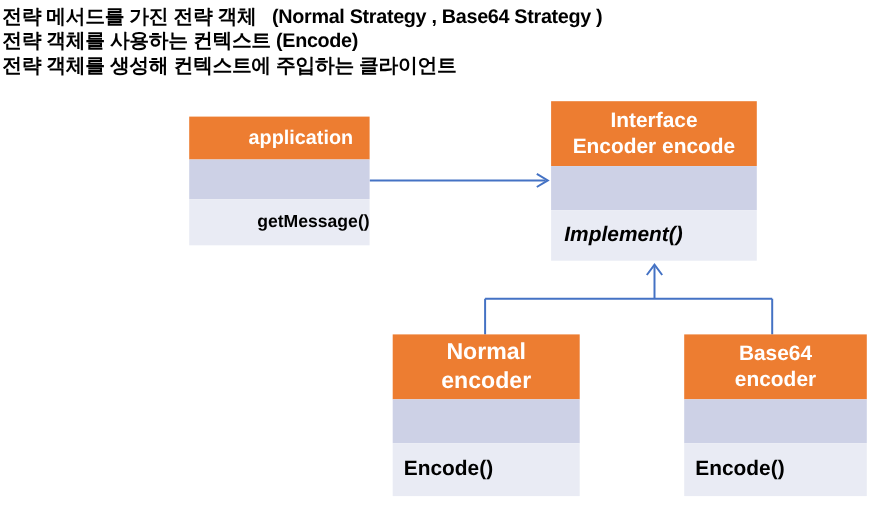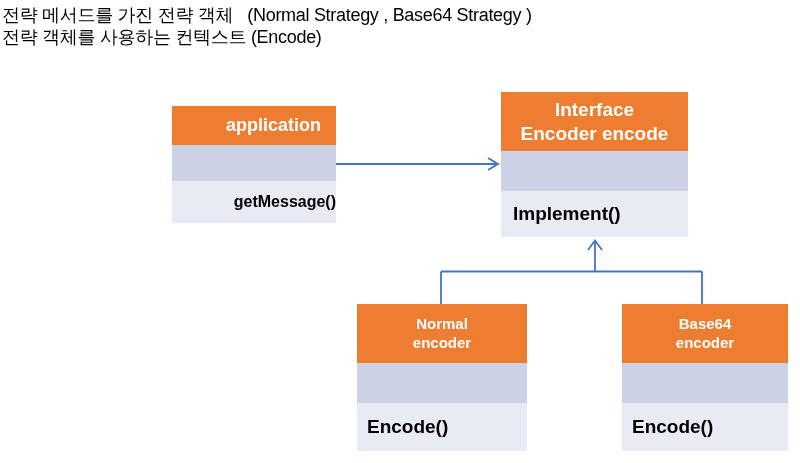--- a/index.html
+++ b/index.html
@@ -13,21 +13,21 @@
     width: 800px;
     height: 463px;
     background: #ffffff;
     overflow: hidden;
   }
   .slide-title {
     position: absolute;
     left: 2px;
     top: 4px;
     color: #000000;
-    font-weight: 400;
+    font-weight: 700;
     font-size: 18px;
     line-height: 22px;
     letter-spacing: -0.3px;
   }
   .slide-title div { white-space: pre; }
 
   .connectors {
     position: absolute;
     left: 0;
     top: 0;
@@ -64,40 +64,41 @@
   }
 
   #box-application { left: 172px; top: 106px; width: 164px; height: 117px; }
   #box-application .hd   { height: 39px; font-size: 18px; padding-left: 39px; }
   #box-application .attr { height: 36px; }
   #box-application .meth { height: 42px; font-size: 16px; padding-left: 10px; justify-content: flex-end; }
 
   #box-interface { left: 501px; top: 92px; width: 187px; height: 145px; }
   #box-interface .hd   { height: 59px; font-size: 19px; }
   #box-interface .attr { height: 40px; }
-  #box-interface .meth { height: 46px; font-size: 19px; padding-left: 12px; }
+  #box-interface .meth { height: 46px; font-size: 19px; padding-left: 12px; font-style: italic; }
 
   #box-normal { left: 357px; top: 304px; width: 170px; height: 147px; }
-  #box-normal .hd   { height: 59px; font-size: 15px; }
+  #box-normal .hd   { height: 59px; font-size: 21px; }
   #box-normal .attr { height: 40px; }
   #box-normal .meth { height: 48px; font-size: 19px; padding-left: 10px; }
 
   #box-base64 { left: 622px; top: 304px; width: 166px; height: 147px; }
-  #box-base64 .hd   { height: 59px; font-size: 15px; }
+  #box-base64 .hd   { height: 59px; font-size: 19px; }
   #box-base64 .attr { height: 40px; }
   #box-base64 .meth { height: 48px; font-size: 19px; padding-left: 10px; }
 </style>
 </head>
 <body>
 
 <div class="stage">
 
   <div class="slide-title">
     <div>전략 메서드를 가진 전략 객체   (Normal Strategy , Base64 Strategy )</div>
     <div>전략 객체를 사용하는 컨텍스트 (Encode)</div>
+    <div>전략 객체를 생성해 컨텍스트에 주입하는 클라이언트</div>
   </div>
 
   <svg class="connectors" viewBox="0 0 800 463" xmlns="http://www.w3.org/2000/svg">
     <g id="connector-strokes" fill="none" stroke="#4472C4" stroke-width="1.8">
       <path d="M336 164 H496"></path>
       <path d="M488 158 L498 164 L488 170"></path>
       <path d="M588 250 L595 240.5 L602 250"></path>
       <path d="M595 242 V271.5"></path>
       <path d="M441 271.5 H702"></path>
       <path d="M441 271.5 V304"></path>

